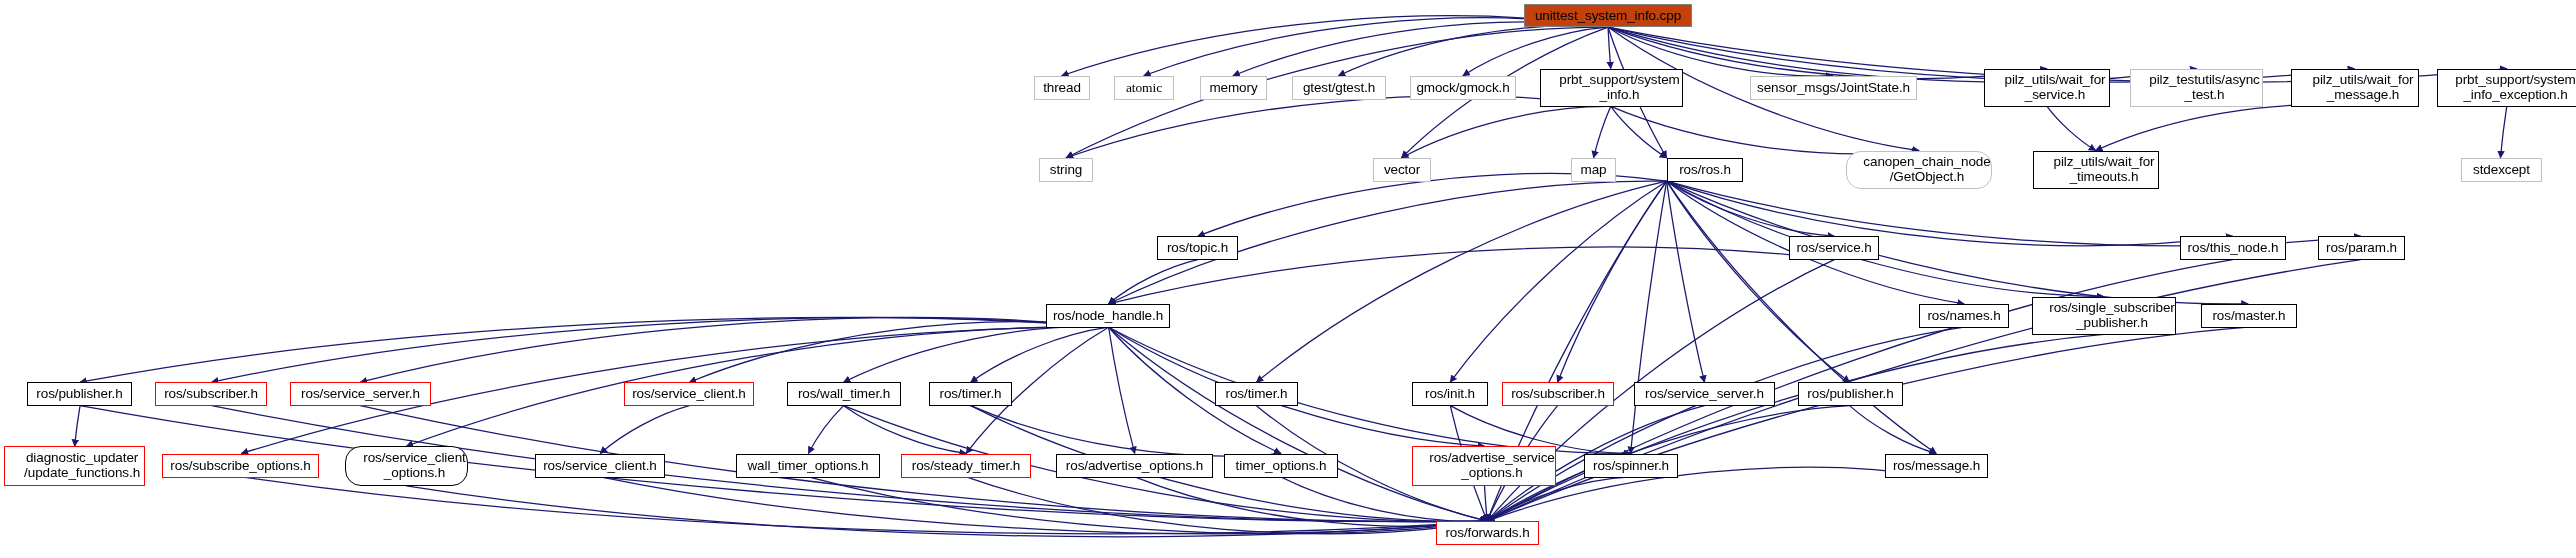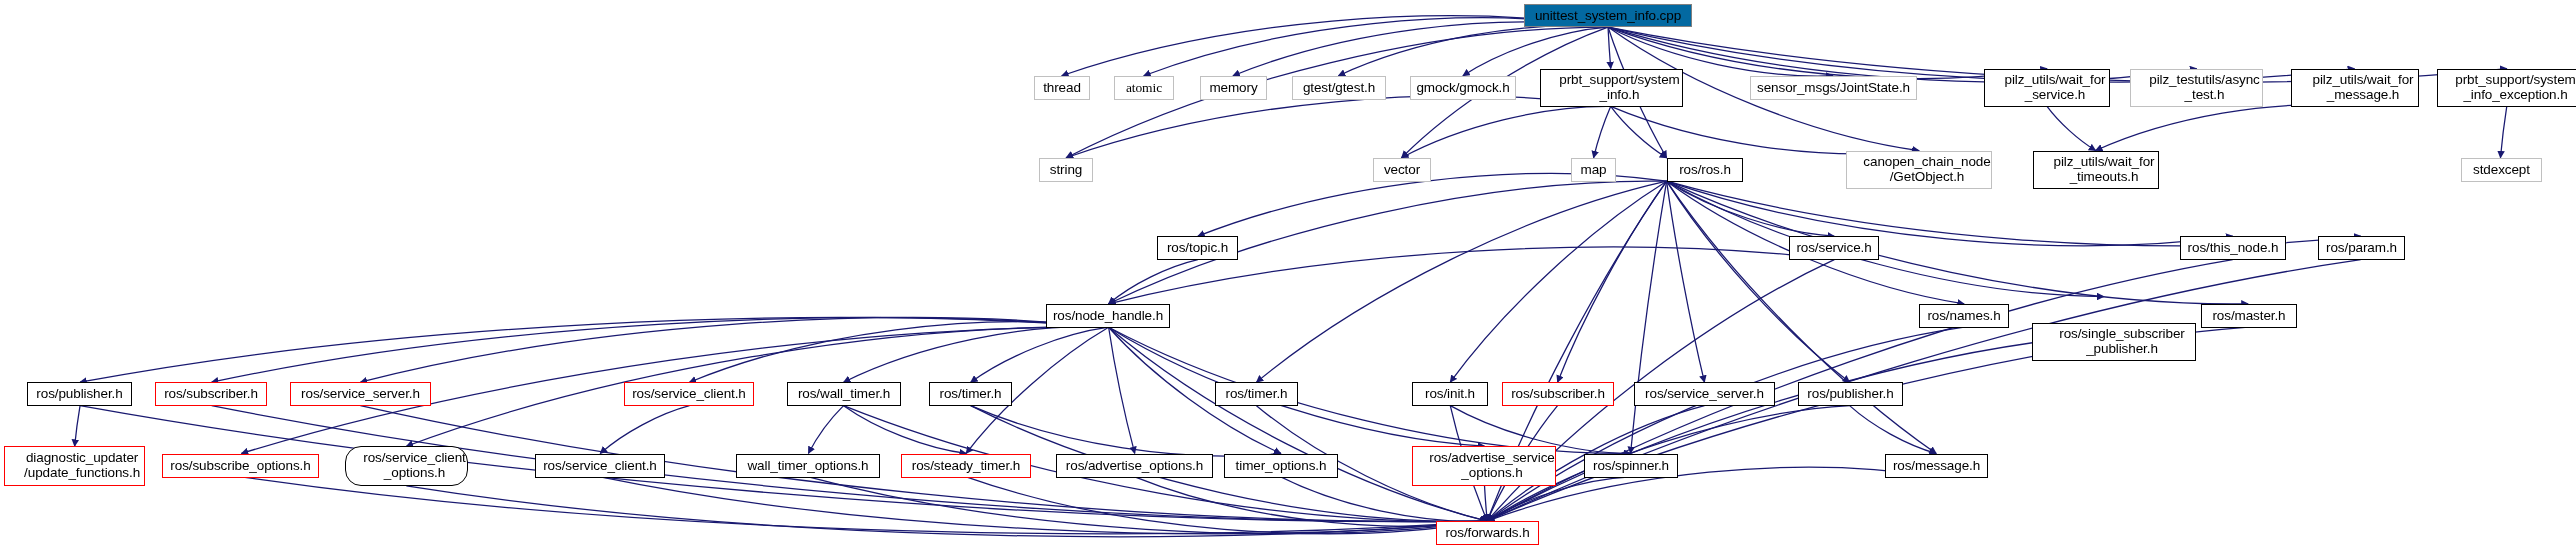--- a/index.html
+++ b/index.html
@@ -13,21 +13,21 @@
     text-align:center;
     color:#000;
     background:#ffffff;
     border:0.9px solid #000000;
     font-size:13.5px;
     line-height:1.12;
     white-space:pre-line;
     letter-spacing:-0.1px;
     z-index:5;
   }
-  .node.root{background:#0369a1;border:0.9px solid #808080;}
+  .node.root{background:#c2410c;border:0.9px solid #808080;}
   .node.ext{border:0.9px solid #c0c0c0;}
   .node.red{border:0.9px solid #ff0000;}
   .node.two{line-height:1.1;padding-left:16px;}
 </style>
 </head>
 <body>
 
 <div id="graph">
   <svg id="edges" xmlns="http://www.w3.org/2000/svg" viewBox="0 0 2856 619" width="2576" height="558">
       <defs>
@@ -139,32 +139,32 @@
       <div class="node ext two" style="left: 2130px; top: 69px; width: 133px; height: 38px;">pilz_testutils/async
 _test.h</div>
       <div class="node plain two" style="left: 2291px; top: 69px; width: 128px; height: 38px;">pilz_utils/wait_for
 _message.h</div>
       <div class="node plain two" style="left: 2437px; top: 69px; width: 141px; height: 38px;">prbt_support/system
 _info_exception.h</div>
       <div class="node ext" style="left: 1039px; top: 158px; width: 54px; height: 23.5px;">string</div>
       <div class="node ext" style="left: 1373px; top: 158px; width: 58px; height: 23.5px;">vector</div>
       <div class="node ext" style="left: 1571px; top: 158px; width: 45px; height: 23.5px;">map</div>
       <div class="node plain" style="left: 1631px; top: 158px; width: 76px; height: 23.5px; margin-left: 36px;">ros/ros.h</div>
-      <div class="node ext two" style="left: 1846px; top: 151px; width: 146px; height: 38px;">canopen_chain_node
+      <div class="node ext two" style="left: 1846px; top: 151px; width: 146px; height: 38px; border-radius: 15px;">canopen_chain_node
 /GetObject.h</div>
       <div class="node plain two" style="left: 2033px; top: 151px; width: 126px; height: 38px;">pilz_utils/wait_for
 _timeouts.h</div>
       <div class="node ext" style="left: 2461px; top: 158px; width: 81px; height: 23.5px;">stdexcept</div>
       <div class="node plain" style="left: 1157px; top: 236px; width: 81px; height: 23.5px;">ros/topic.h</div>
       <div class="node plain" style="left: 1789px; top: 236px; width: 90px; height: 23.5px;">ros/service.h</div>
       <div class="node plain" style="left: 2180px; top: 236px; width: 106px; height: 23.5px;">ros/this_node.h</div>
       <div class="node plain" style="left: 2318px; top: 236px; width: 87px; height: 23.5px;">ros/param.h</div>
       <div class="node plain" style="left: 1046px; top: 304px; width: 124px; height: 23.5px;">ros/node_handle.h</div>
       <div class="node plain" style="left: 1919px; top: 304px; width: 90px; height: 23.5px;">ros/names.h</div>
-      <div class="node plain two" style="left: 2032px; top: 297px; width: 164px; height: 38px; margin-top: 26px;">ros/single_subscriber
+      <div class="node plain two" style="left: 2032px; top: 297px; width: 144px; height: 38px;">ros/single_subscriber
 _publisher.h</div>
       <div class="node plain" style="left: 2201px; top: 304px; width: 96px; height: 23.5px;">ros/master.h</div>
       <div class="node plain" style="left: 27px; top: 382px; width: 105px; height: 23.5px;">ros/publisher.h</div>
       <div class="node red" style="left: 155px; top: 382px; width: 112px; height: 23.5px;">ros/subscriber.h</div>
       <div class="node red" style="left: 290px; top: 382px; width: 141px; height: 23.5px;">ros/service_server.h</div>
       <div class="node red" style="left: 624px; top: 382px; width: 130px; height: 23.5px;">ros/service_client.h</div>
       <div class="node plain" style="left: 787px; top: 382px; width: 114px; height: 23.5px;">ros/wall_timer.h</div>
       <div class="node plain" style="left: 929px; top: 382px; width: 83px; height: 23.5px;">ros/timer.h</div>
       <div class="node plain" style="left: 1215px; top: 382px; width: 83px; height: 23.5px;">ros/timer.h</div>
       <div class="node plain" style="left: 1412px; top: 382px; width: 76px; height: 23.5px;">ros/init.h</div>

